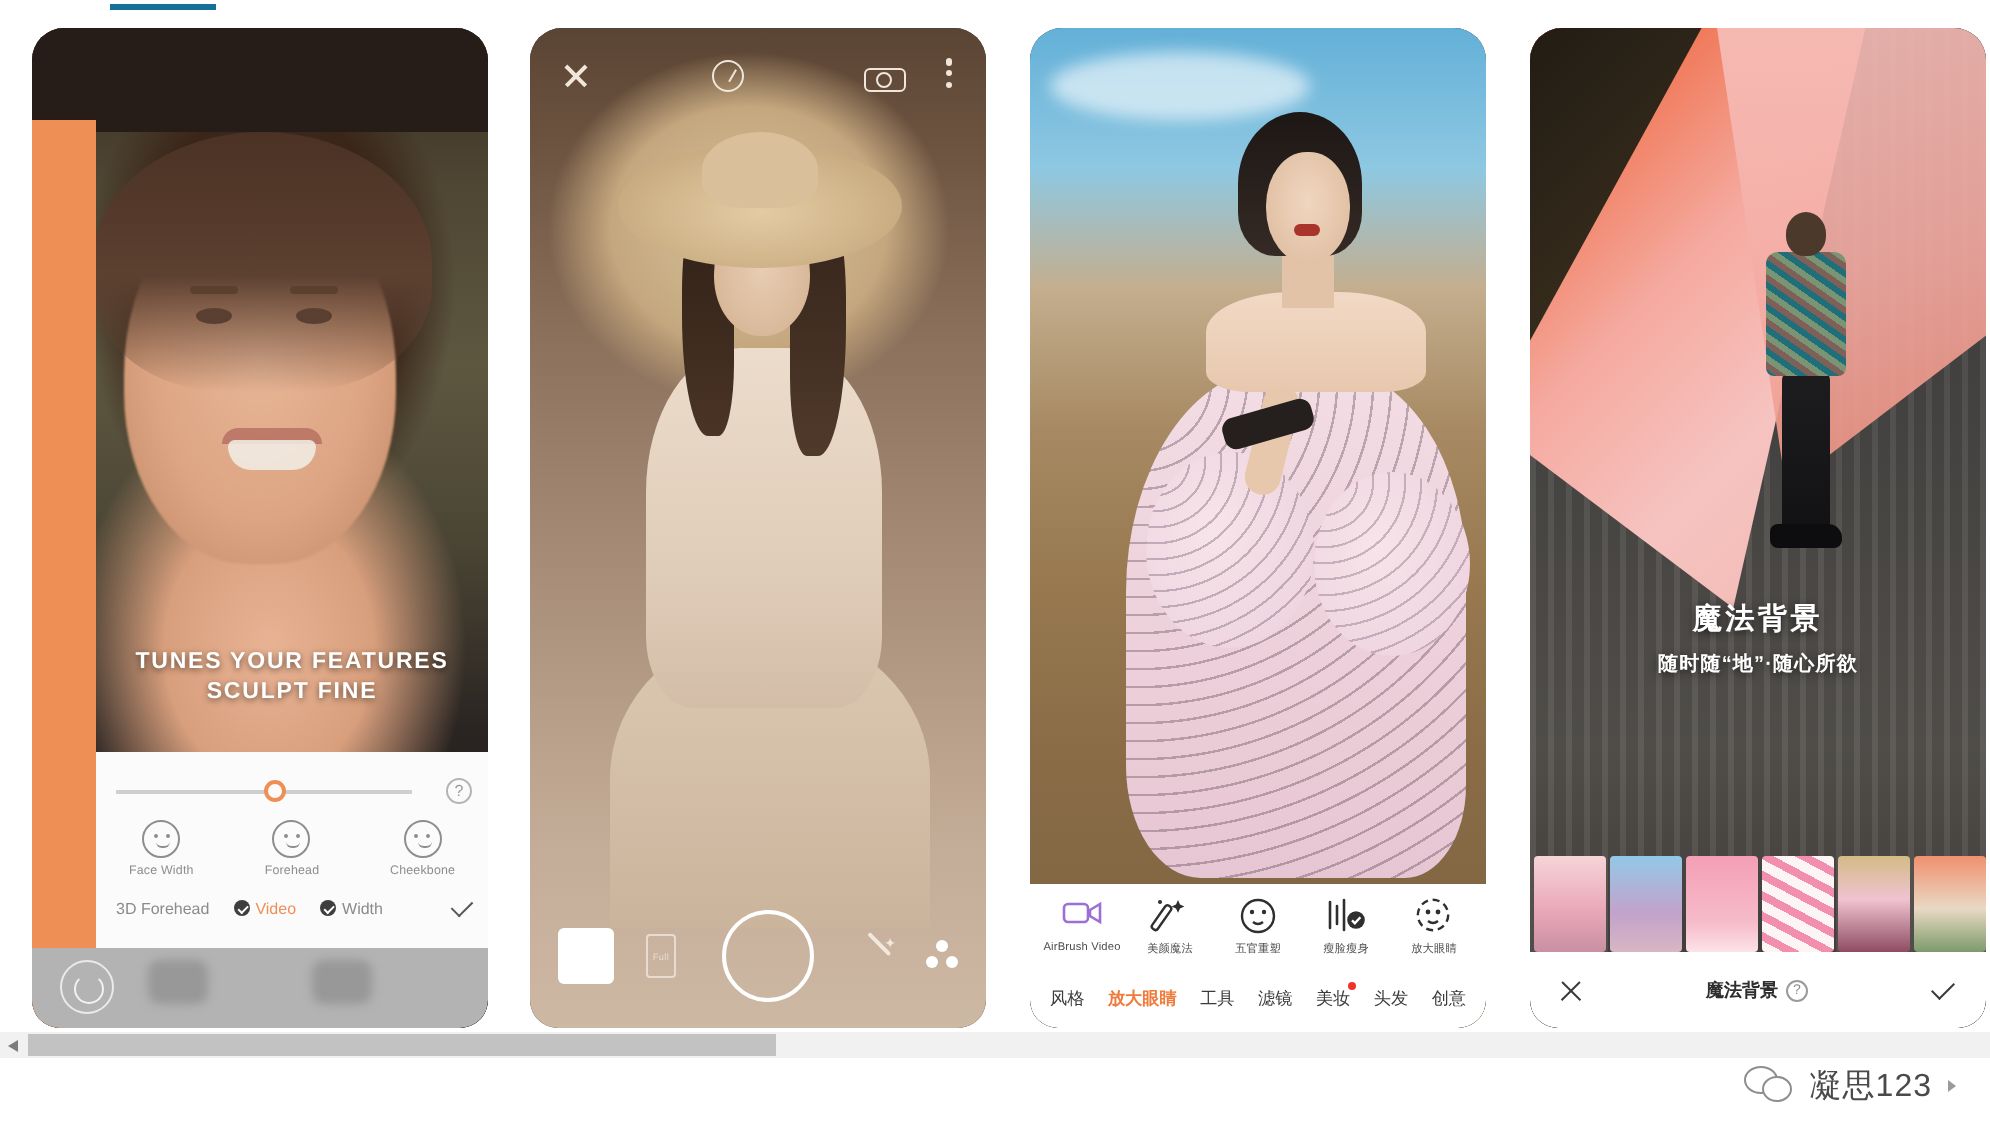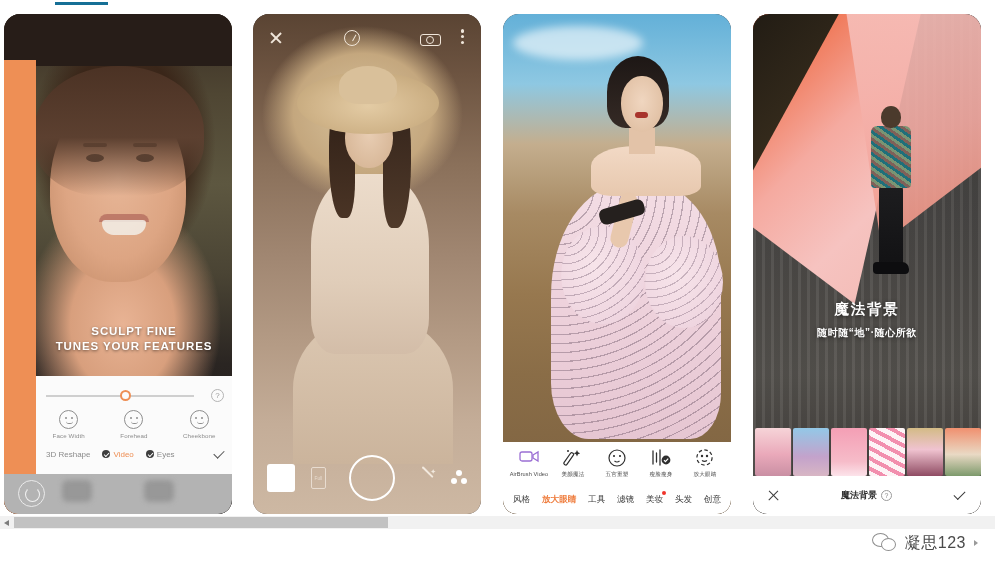--- a/index.html
+++ b/index.html
@@ -23,20 +23,21 @@
   
   #gallery {
     position: absolute; top: 14px; left: 0; width: 995px; height: 500px;
     background: #ffffff;
   }
   .panel {
     position: absolute; top: 0; width: 228px; height: 500px;
     border-radius: 16px 16px 14px 14px;
     overflow: hidden;
     background: #2b2320;
+    margin-left: 12px;
   }
   #panel-1 { left: 4px; }
   #panel-2 { left: 253px; width: 228px; }
   #panel-3 { left: 503px; width: 228px; }
   #panel-4 { left: 753px; width: 228px; }
 
   
   .p1-photo {
     position: absolute; inset: 0;
     background:
@@ -499,22 +500,22 @@
       <div class="p1-feature p1-brow-r"></div>
       <div class="p1-feature p1-eye-l"></div>
       <div class="p1-feature p1-eye-r"></div>
       <div class="p1-feature p1-lip"></div>
       <div class="p1-feature p1-mouth"></div>
     </div>
     <div class="p1-top-dark"></div>
     <div class="p1-orange-edge"></div>
 
     <div class="p1-caption">
+      <div>TUNES YOUR FEATURES</div>
       <div>SCULPT FINE</div>
-      <div>TUNES YOUR FEATURES</div>
     </div>
 
     <div class="p1-panel">
       <div class="p1-slider-row">
         <div class="p1-track"></div>
         <div class="p1-knob"></div>
         <div class="p1-help">?</div>
       </div>
 
       <div class="p1-icons">
@@ -532,26 +533,26 @@
         </div>
         <div class="p1-icon-cell">
           <div class="face-glyph">
               <i></i>
             </div>
           <div class="p1-icon-label">Cheekbone</div>
         </div>
       </div>
 
       <div class="p1-tabs">
-        <div class="p1-tab">3D Reshape</div>
+        <div class="p1-tab">3D Forehead</div>
         <div class="p1-tab active">
           <span class="p1-dot"></span><span>Video</span>
         </div>
         <div class="p1-tab">
-          <span class="p1-dot"></span><span>Eyes</span>
+          <span class="p1-dot"></span><span>Width</span>
         </div>
         <div class="p1-check"></div>
       </div>
     </div>
 
     <div class="p1-blur-bottom">
       <div class="ghost g1"></div>
       <div class="ghost g2"></div>
       <div class="p1-reset"></div>
     </div>

